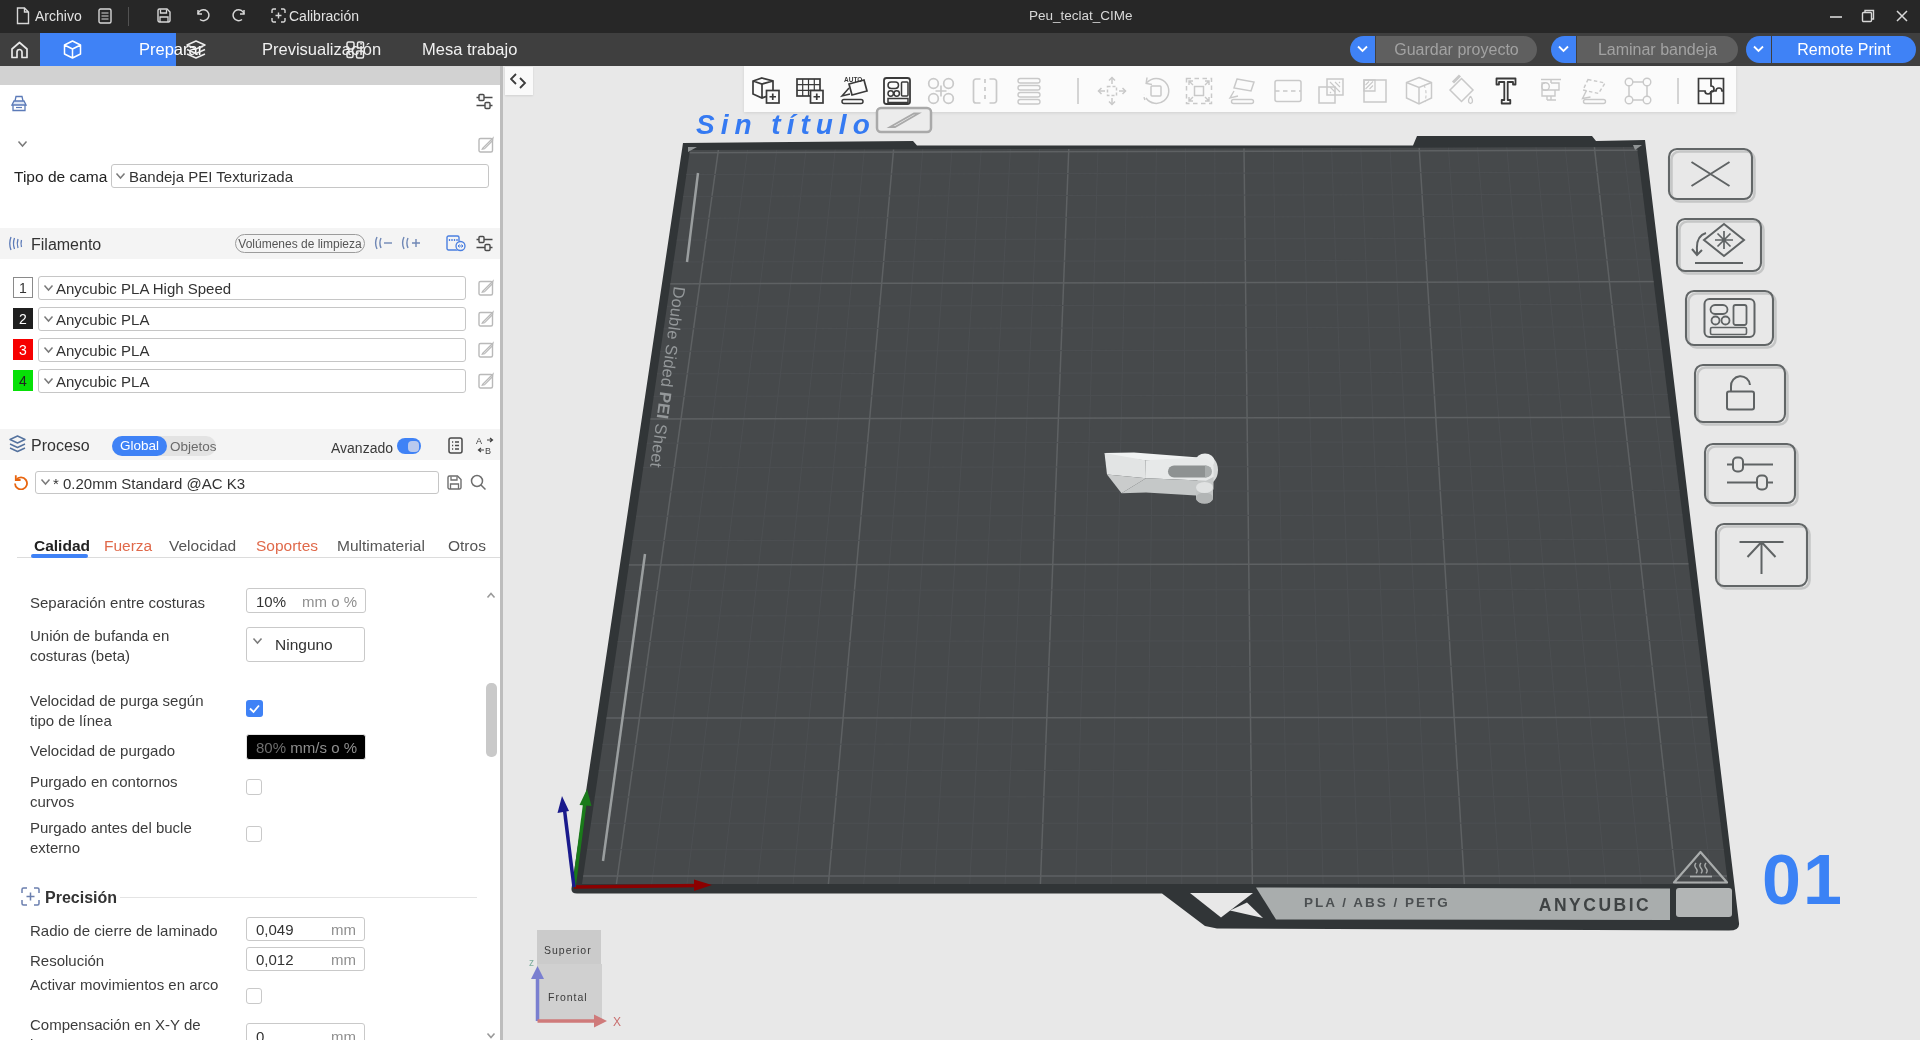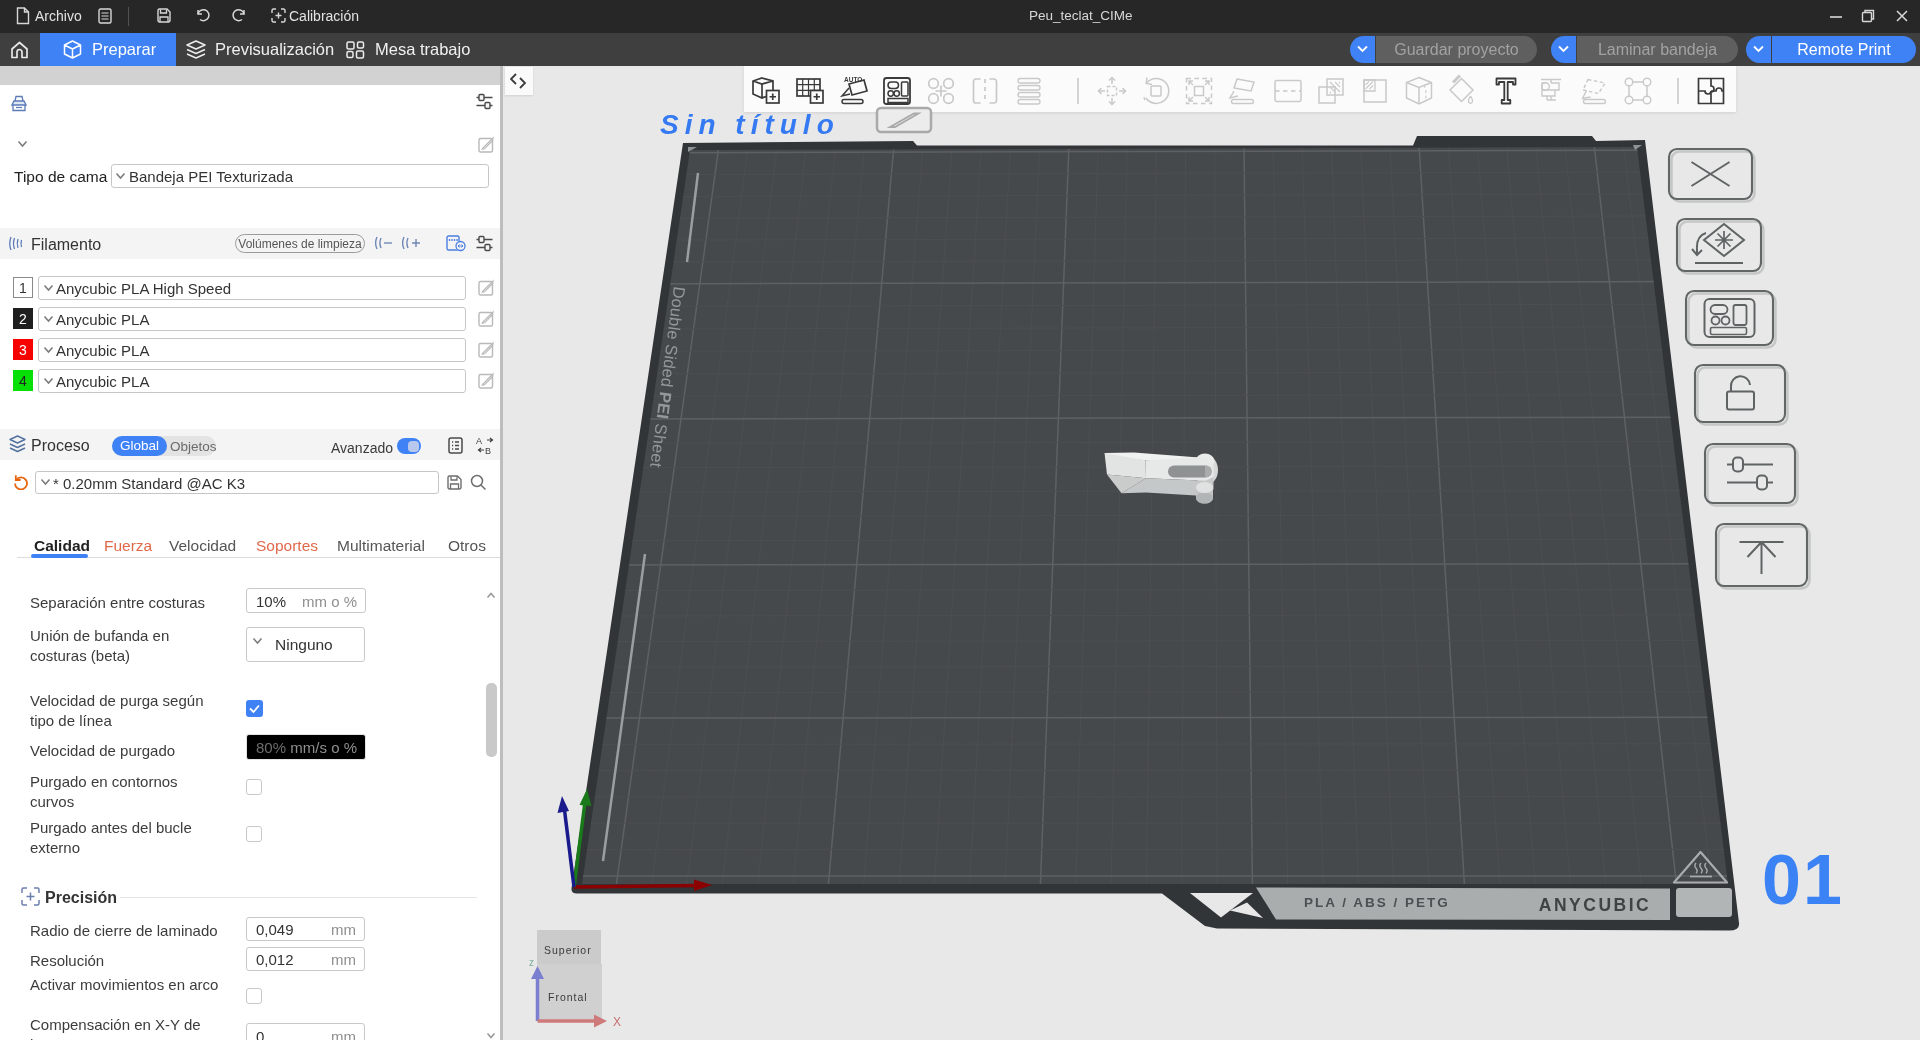--- a/index.html
+++ b/index.html
@@ -1,20 +1,20 @@
 <!DOCTYPE html>
 <html><head><meta charset="utf-8">
 <style>
 *{margin:0;padding:0;box-sizing:border-box;}
 html,body{width:1920px;height:1040px;overflow:hidden;background:#e8e8e8;font-family:"Liberation Sans",sans-serif;}
 .abs{position:absolute;}
 #topbar{position:absolute;left:0;top:0;width:1920px;height:33px;background:#272727;}
 #navbar{position:absolute;left:0;top:33px;width:1920px;height:33px;background:#3f3f3f;}
 .tb-txt{position:absolute;color:#e3e3e3;font-size:14px;top:8px;}
-.nav-txt{position:absolute;top:7px;font-size:16.5px;color:#f0f0f0;}
+.nav-txt{position:absolute;top:7px;font-size:16.5px;color:#f0f0f0;margin-left:47px;}
 .bluechip{position:absolute;top:3px;height:27px;background:#3f82f6;}
 .graypill{position:absolute;top:3px;height:27px;background:#5f5f5f;color:#a2a2a2;font-size:16px;text-align:center;line-height:27px;}
 #lpanel{position:absolute;left:0;top:66px;width:500px;height:974px;background:#ffffff;}
 .sect{position:absolute;left:0;width:500px;background:#f4f4f4;}
 .sect .st{position:absolute;left:31px;font-size:16px;color:#333;}
 .combo{position:absolute;background:#fff;border:1px solid #c6c6c6;border-radius:3px;font-size:15px;color:#333;}
 .combo .cv{position:absolute;left:17px;top:50%;transform:translateY(-50%);white-space:nowrap;}
 .valbox{position:absolute;border:1px solid #c9c9c9;border-radius:3px;background:#fff;}
 .valbox .v{position:absolute;left:9px;top:50%;transform:translateY(-50%);font-size:15px;color:#333;text-align:right;}
 .valbox .u{position:absolute;right:8px;top:50%;transform:translateY(-50%);font-size:15px;color:#8f8f8f;}
@@ -536,21 +536,21 @@
     <rect x="8" y="8" width="18" height="18" fill="none" stroke="#c9c9c9" stroke-width="1.5"></rect>
     <circle cx="8" cy="8" r="3.8" fill="#fbfbfb" stroke="#c9c9c9" stroke-width="1.4"></circle>
     <circle cx="26" cy="8" r="3.8" fill="#fbfbfb" stroke="#c9c9c9" stroke-width="1.4"></circle>
     <circle cx="8" cy="26" r="3.8" fill="#fbfbfb" stroke="#c9c9c9" stroke-width="1.4"></circle>
     <circle cx="26" cy="26" r="3.8" fill="#fbfbfb" stroke="#c9c9c9" stroke-width="1.4"></circle>
   </svg>
 <svg class="abs" style="left:1694px;top:74px;" width="34" height="34" viewBox="0 0 34 34">
     <path d="M 4.5 4.5 H 29.5 V 29.5 H 4.5 Z" fill="none" stroke="#3a3a3a" stroke-width="1.7"></path>
     <path d="M 17 4.5 V 12 a 3 3 0 0 1 0 6 V 29.5 M 4.5 17 H 11 a 3 3 0 0 0 6 0 M 17 17 h 5 a 3 3 0 0 1 6 0 h 1.5" fill="none" stroke="#3a3a3a" stroke-width="1.7"></path>
   </svg>
-<div class="abs" style="left:660px;top:109px;font-size:28px;font-weight:bold;font-style:italic;color:#357af2;letter-spacing:6px;">Sin título</div>
+<div class="abs" style="left:696px;top:109px;font-size:28px;font-weight:bold;font-style:italic;color:#357af2;letter-spacing:6px;">Sin título</div>
 <svg class="abs" style="left:875px;top:106px;" width="58" height="28" viewBox="0 0 58 28">
     <rect x="2" y="2" width="54" height="24" rx="4" fill="#ececec" stroke="#a9a9a9" stroke-width="2.5"></rect>
     <path d="M 15 21 L 39 7.5 h 4.5 L 20 21 Z" fill="none" stroke="#a9a9a9" stroke-width="1.8"></path>
   </svg>
 <svg class="abs" style="left:1660px;top:140px;" width="170px" height="460" viewBox="1660 140 170 460">
     <rect x="1671.5" y="151.5" width="83" height="50" rx="8" fill="none" stroke="rgba(90,94,95,0.25)" stroke-width="2.5"></rect>
     <rect x="1669" y="149" width="83" height="50" rx="8" fill="none" stroke="#626667" stroke-width="2.1"></rect>
     <g transform="translate(1710.5,174.0)">
       <path d="M -19 -12 L 19 12 M 19 -12 L -19 12" stroke="#5f6364" stroke-width="2" fill="none"></path>
     </g>

